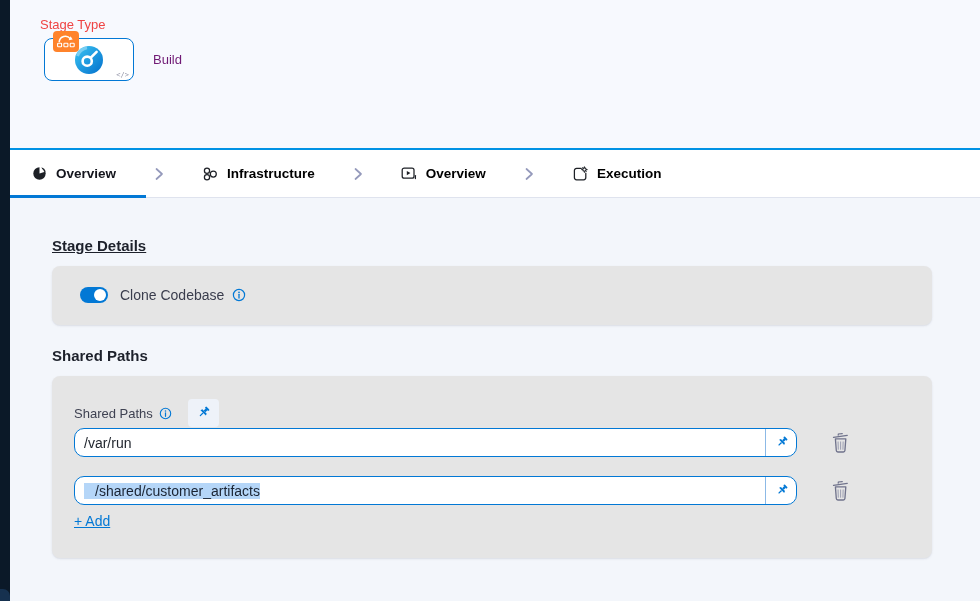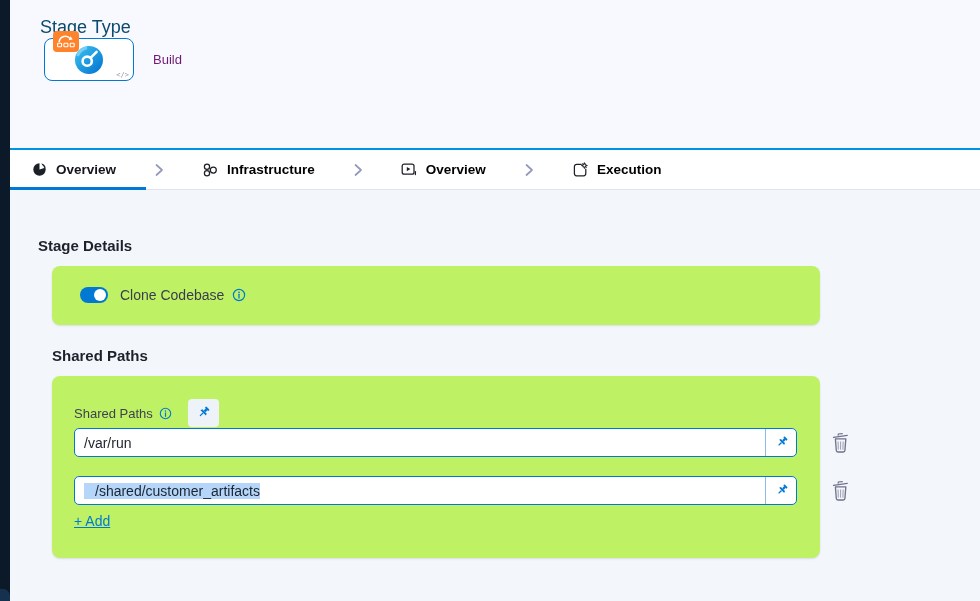--- a/index.html
+++ b/index.html
@@ -6,55 +6,55 @@
   html,body { width: 980px; height: 601px; }
   body { font-family: "Liberation Sans", "DejaVu Sans", sans-serif; background: #fff; }
   #screen { position: relative; width: 980px; height: 601px; overflow: hidden; background: #f3f6fb; }
 
   
   .left-rail { position: absolute; left: 0; top: 0; width: 10px; height: 601px; background: #0b1928; z-index: 40; }
   .left-rail .rail-blob { position: absolute; left: 0; bottom: -4px; width: 10px; height: 16px; background: #16314f; border-top-right-radius: 7px; }
 
   
   .top-section { position: absolute; left: 10px; top: 0; width: 970px; height: 148px; background: #f7f9fe; }
-  .stage-type-label { position: absolute; left: 30px; top: 17px; font-size: 18px; color: #0c4a6e; }
+  .stage-type-label { position: absolute; left: 30px; top: 17px; font-size: 13px; color: #ef4444; }
   .stage-card { position: absolute; left: 34px; top: 38px; width: 90px; height: 43px; background: #fff; border: 1.5px solid #0278d5; border-radius: 8px; cursor: pointer; }
   .stage-badge { position: absolute; left: 8px; top: -8px; width: 26px; height: 21px; background: #ff832b; border-radius: 4px; display: flex; align-items: center; justify-content: center; }
   .stage-circle { position: absolute; left: 50%; top: 50%; transform: translate(-50%,-50%); width: 30px; height: 30px; }
   .stage-yaml { position: absolute; right: 4px; bottom: 1px; font-family: "DejaVu Sans Mono", monospace; font-size: 7px; color: #9496a8; }
   .stage-name { position: absolute; left: 143px; top: 52px; font-size: 13px; color: #701a75; }
 
   
-  .tab-bar { position: absolute; left: 0; top: 148px; width: 980px; height: 42px; background: #fff; border-top: 2px solid #0092e4; border-bottom: 1px solid #dfe3ee; display: flex; align-items: center; padding-left: 32px; z-index: 10; }
+  .tab-bar { position: absolute; left: 0; top: 148px; width: 980px; height: 50px; background: #fff; border-top: 2px solid #0092e4; border-bottom: 1px solid #dfe3ee; display: flex; align-items: center; padding-left: 32px; z-index: 10; }
   .tab { display: flex; align-items: center; gap: 9px; cursor: pointer; }
   .tab-label { font-size: 13.5px; color: #000000; font-weight: 700; }
   .tab.active .tab-label { font-weight: 600; color: #14151d; }
   .tab-chevron { margin: 0 38px; display: flex; align-items: center; }
   .active-underline { position: absolute; left: 10px; bottom: -1px; width: 136px; height: 3px; background: #0278d5; z-index: 12; }
 
   
   .content { position: absolute; left: 10px; top: 190px; width: 970px; height: 411px; background: #f3f6fb; }
   .section-heading { position: absolute; font-size: 15px; font-weight: 700; color: #1d212b; }
-  .card { position: absolute; left: 42px; width: 768px; background: #bef264; border-radius: 8px; box-shadow: 0 1px 3px rgba(40,41,61,.06), 0 1px 1px rgba(96,97,112,.08); }
-
-  #stage-details-heading { left: 28px; top: 47px; }
+  .card { position: absolute; left: 42px; width: 880px; background: #e5e5e5; border-radius: 8px; box-shadow: 0 1px 3px rgba(40,41,61,.06), 0 1px 1px rgba(96,97,112,.08); }
+
+  #stage-details-heading { left: 42px; top: 47px; text-decoration: underline; }
   #stage-details-card { top: 76px; height: 59px; }
   .toggle-row { position: absolute; left: 28px; top: 21px; display: flex; align-items: center; gap: 12px; }
   .toggle { position: relative; width: 28px; height: 16px; border-radius: 9px; background: #0278d5; cursor: pointer; }
   .toggle .knob { position: absolute; right: 2px; top: 2px; width: 12px; height: 12px; border-radius: 50%; background: #fff; }
   .toggle-label { font-size: 14px; color: #3a3d4d; }
 
   #shared-paths-heading { left: 42px; top: 157px; }
   #shared-paths-card { top: 186px; height: 182px; }
   .field-label-row { position: absolute; left: 22px; top: 23px; display: flex; align-items: center; gap: 6px; }
   .field-label { font-size: 13px; color: #3f4252; }
   .pin-chip { margin-left: 10px; width: 31px; height: 28px; background: #eef2f9; border-radius: 4px; display: flex; align-items: center; justify-content: center; cursor: pointer; }
 
   .path-row { position: absolute; left: 22px; display: flex; align-items: center; }
-  .path-input { width: 723px; height: 29px; background: #fff; border: 1.6px solid #0278d5; border-radius: 5px; display: flex; align-items: stretch; cursor: text; }
+  .path-input { width: 723px; height: 29px; background: #fff; border: 1.6px solid #0278d5; border-radius: 10px; display: flex; align-items: stretch; cursor: text; }
   .path-text { flex: 1; display: flex; align-items: center; padding-left: 9px; font-size: 14px; color: #22272f; white-space: nowrap; overflow: hidden; }
   .path-text .selected { background: #b5d6f8; color: #1a2433; padding-left: 11px; }
   .input-pin { width: 31px; border-left: 1px solid #8cb9e6; display: flex; align-items: center; justify-content: center; cursor: pointer; }
   .trash-btn { margin-left: 32px; width: 22px; height: 22px; display: flex; align-items: center; justify-content: center; cursor: pointer; background: none; border: none; }
   #path-row-0 { top: 52px; }
   #path-row-1 { top: 100px; }
 
   .add-link { position: absolute; left: 22px; top: 137px; font-size: 14px; color: #0278d5; cursor: pointer; text-decoration: underline; }
 
   svg { display: block; }

